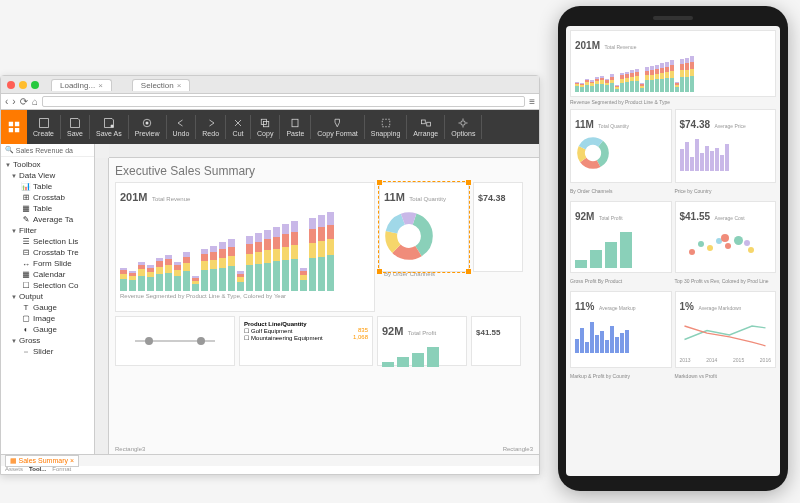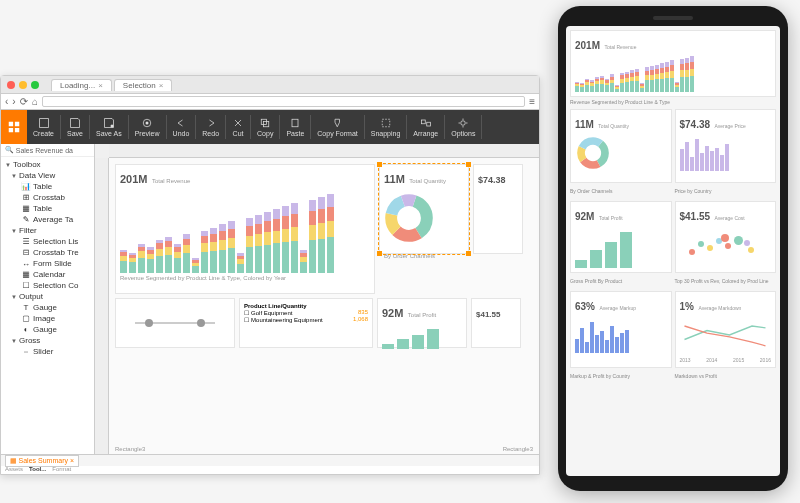--- a/index.html
+++ b/index.html
@@ -1,21 +1,21 @@
 <!DOCTYPE html>
 <html><head>
 <meta charset="utf-8">
 <style>
 *{margin:0;padding:0;box-sizing:border-box;font-family:-apple-system,Helvetica,Arial,sans-serif}
 body{background:#f5f5f5;width:800px;height:503px;position:relative;overflow:hidden}
 .desktop{position:absolute;left:0;top:75px;width:540px;height:400px;background:#fff;border:1px solid #ccc;border-radius:4px 4px 0 0;box-shadow:0 2px 8px rgba(0,0,0,0.15)}
 .titlebar{height:18px;background:#e8e8e8;border-bottom:1px solid #ccc;display:flex;align-items:center;padding:0 6px;gap:4px}
 .dot{width:8px;height:8px;border-radius:50%}
 .dot.r{background:#ff5f56}.dot.y{background:#ffbd2e}.dot.g{background:#27c93f}
-.tabs{display:flex;margin-left:8px;gap:2px}
+.tabs{display:flex;margin-left:8px;gap:20px}
 .tab{background:#fff;border:1px solid #ccc;border-bottom:none;border-radius:3px 3px 0 0;padding:1px 8px;font-size:8px;color:#666;display:flex;align-items:center;gap:3px}
 .tab-x{font-size:8px;color:#999}
 .urlbar{height:16px;background:#fff;border-bottom:1px solid #ccc;display:flex;align-items:center;padding:0 4px;gap:4px}
 .urlbar span{font-size:10px;color:#666}
 .url-input{flex:1;height:11px;border:1px solid #ccc;border-radius:2px}
 .toolbar{height:34px;background:#3a3a3a;display:flex;align-items:center;color:#ddd;font-size:7px}
 .tb-logo{width:26px;height:34px;background:#ff7a00;display:flex;align-items:center;justify-content:center}
 .tb-logo svg{width:14px;height:14px}
 .tb-btn{display:flex;flex-direction:column;align-items:center;justify-content:center;padding:2px 6px;gap:1px;cursor:pointer;border-right:1px solid #555}
 .tb-btn svg{width:12px;height:12px;fill:#ddd}
@@ -269,20 +269,21 @@
             <span class="tree-icon">⎯</span>
             <span>Slider</span>
           </div>
       </div>
     </div>
 
     <div class="canvas">
       <div class="ruler-h"></div>
       <div class="ruler-v"></div>
       <div class="design">
+        <div class="title-row">Executive Sales Summary</div>
         <div class="cards">
           <div class="card big">
             <span class="card-val">201M</span>
             <span class="card-lbl">Total Revenue</span>
             <div class="bars" id="main-bars">
                 <div class="bar" style="width: 7px;">
                   <div class="seg" style="height: 12.3077px; background: rgb(138, 208, 185);"></div>
                   <div class="seg" style="height: 4.92308px; background: rgb(246, 214, 107);"></div>
                   <div class="seg" style="height: 3.69231px; background: rgb(240, 140, 122);"></div>
                   <div class="seg" style="height: 2.46154px; background: rgb(201, 184, 232);"></div>
@@ -707,21 +708,21 @@
             <div class="sdot" style="left:45%;top:20%;background:#f08c7a;width:8px;height:8px"></div>
         </div>
       </div>
     </div>
     <div class="prow">
         <div class="pcap" style="flex:1">Gross Profit By Product</div>
         <div class="pcap" style="flex:1">Top 30 Profit vs Rev, Colored by Prod Line</div>
       </div>
     <div class="prow">
       <div class="pcard">
-        <span class="pval">63%</span>
+        <span class="pval">11%</span>
         <span class="plbl">Average Markup</span>
         <div class="pbars">
           <div class="pbar" style="height:40%;background:#7a9ae8"></div>
             <div class="pbar" style="height:70%;background:#7a9ae8"></div>
             <div class="pbar" style="height:30%;background:#7a9ae8"></div>
             <div class="pbar" style="height:85%;background:#7a9ae8"></div>
             <div class="pbar" style="height:50%;background:#7a9ae8"></div>
             <div class="pbar" style="height:60%;background:#7a9ae8"></div>
             <div class="pbar" style="height:35%;background:#7a9ae8"></div>
             <div class="pbar" style="height:75%;background:#7a9ae8"></div>

